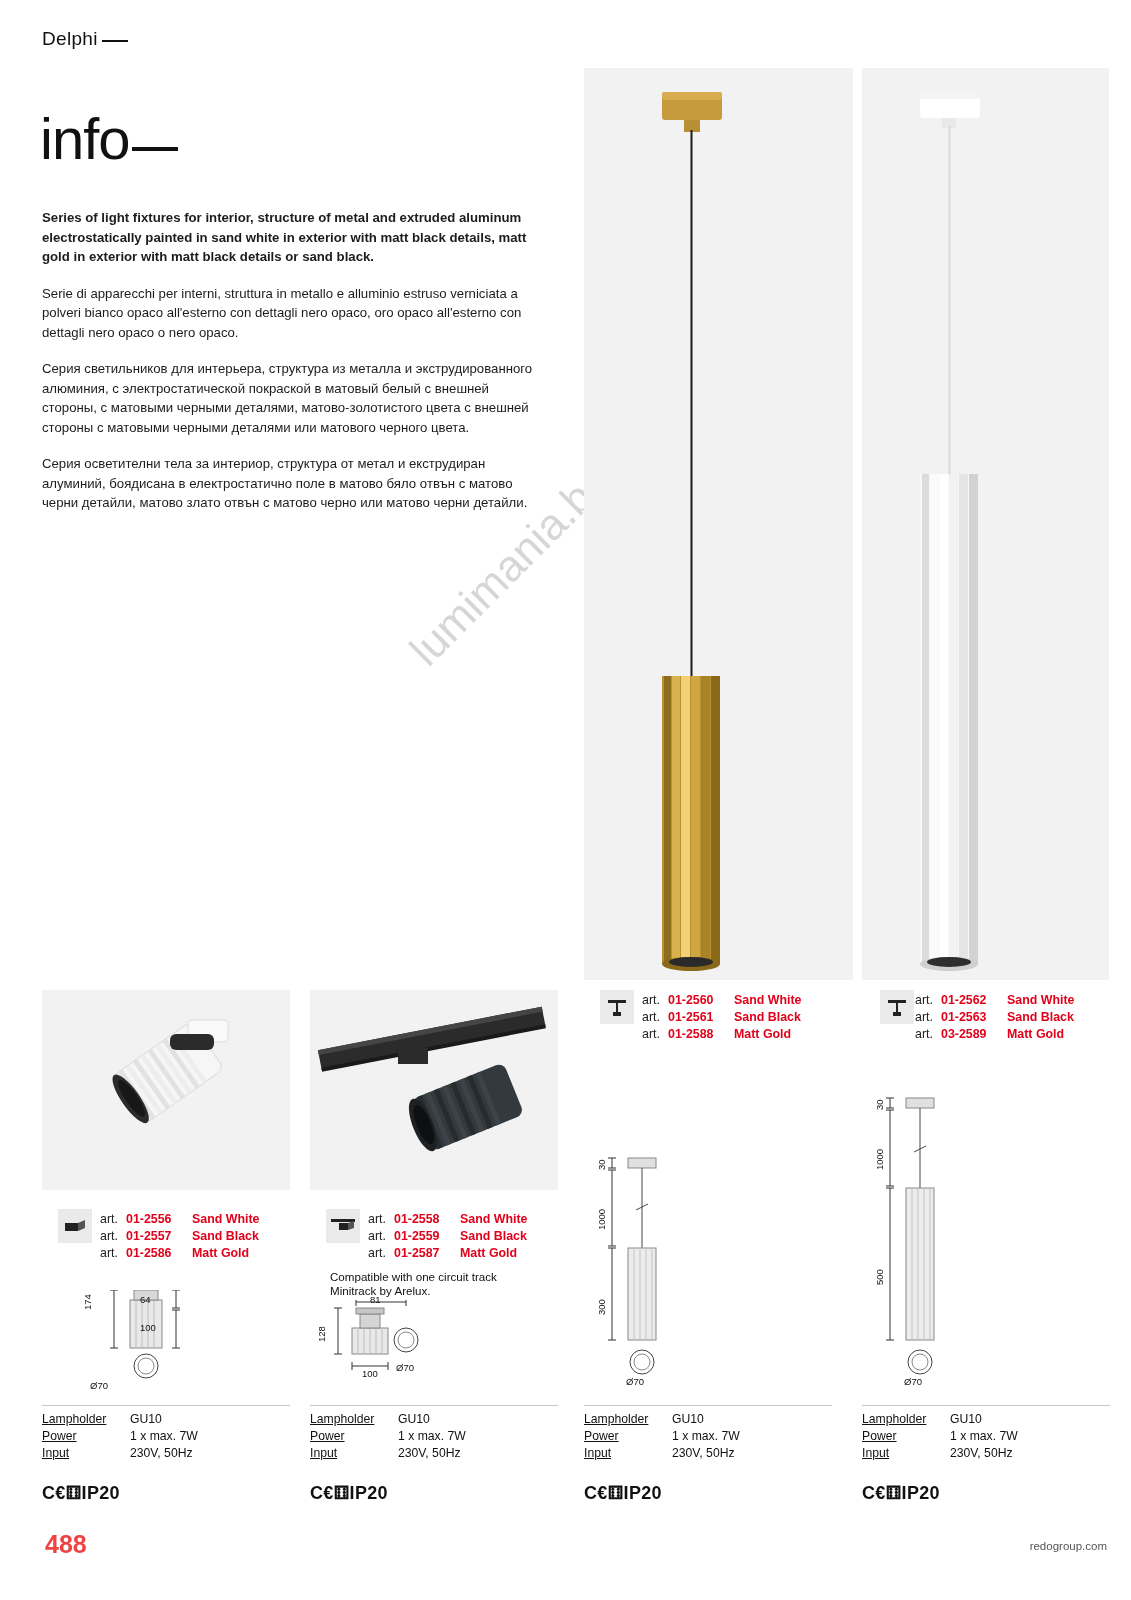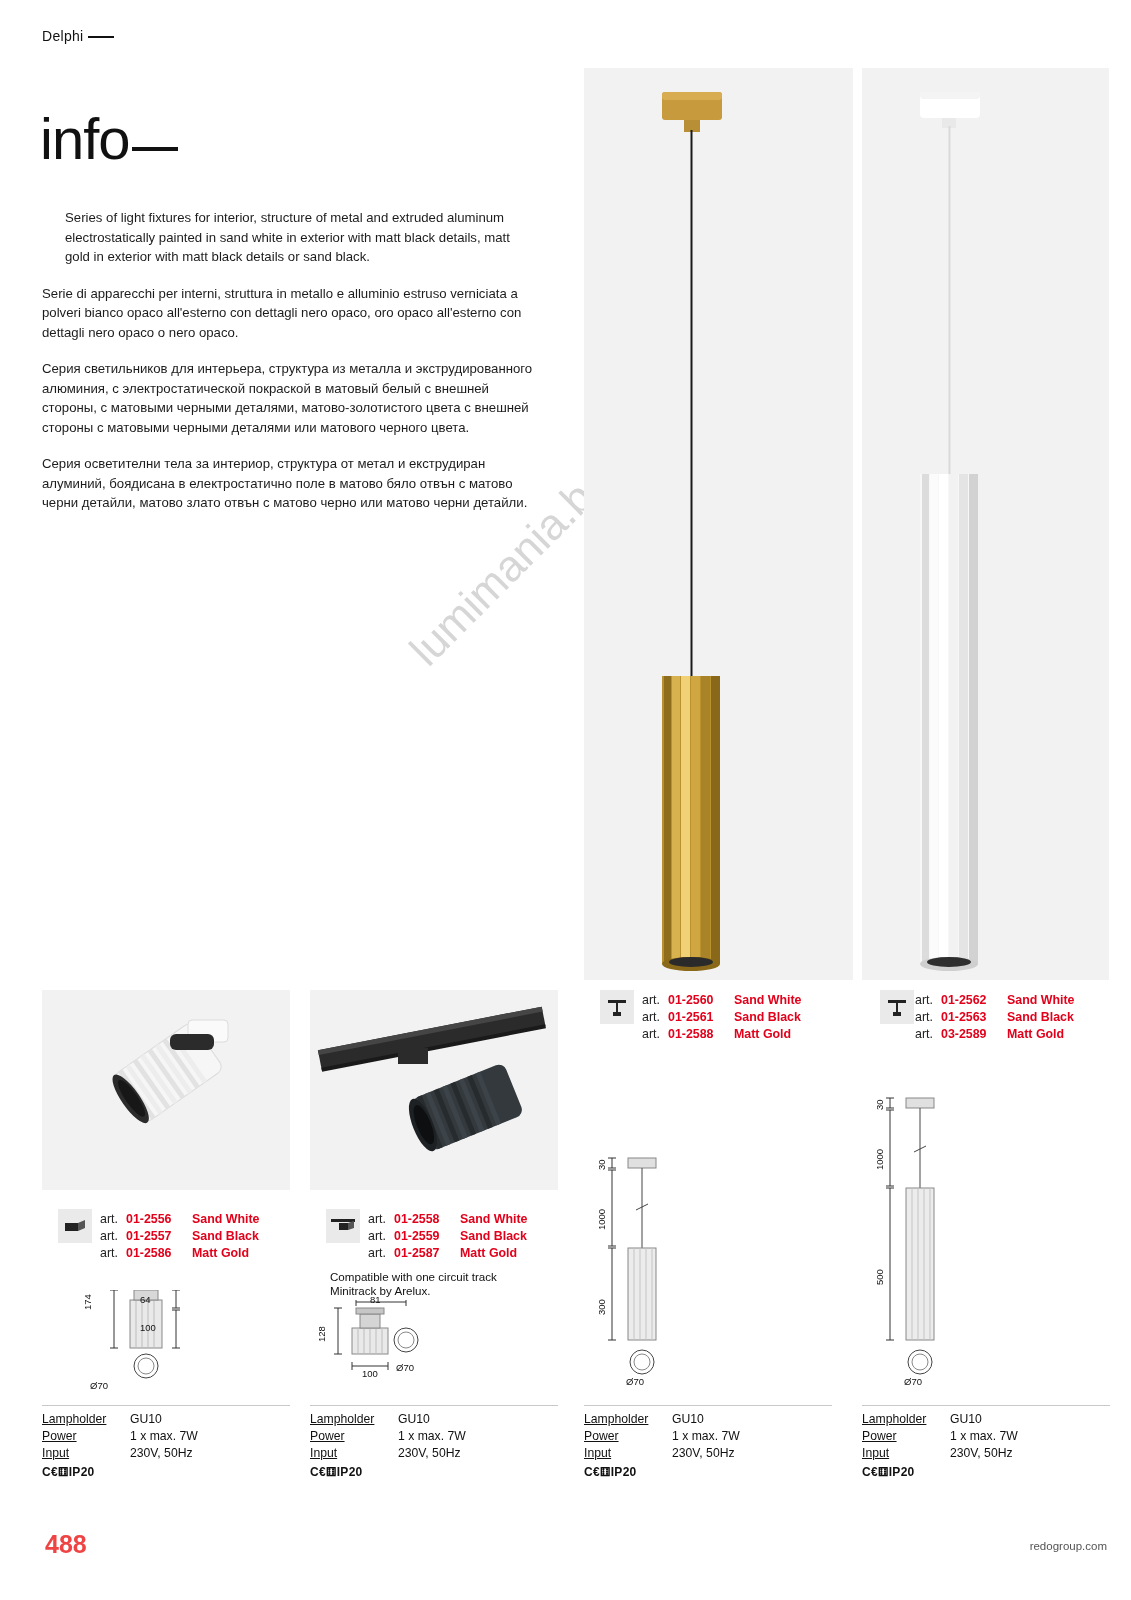--- a/index.html
+++ b/index.html
@@ -10,21 +10,21 @@
     font-family: "Liberation Sans", sans-serif;
     color: #1a1a1a;
     position: relative;
     overflow: hidden;
   }
   .page { position: relative; width: 1131px; height: 1600px; }
 
   
   .brand {
     position: absolute; left: 42px; top: 28px;
-    font-size: 14px; letter-spacing: .3px; color: #111;
+    font-size: 19px; letter-spacing: .3px; color: #111;
     font-family: "Liberation Sans", sans-serif;
   }
   .brand .dash {
     display:inline-block; width: 26px; height: 2px; background:#111;
     vertical-align: 3px; margin-left: 4px;
   }
 
   .info-title {
     position: absolute; left: 40px; top: 110px;
     font-size: 58px; line-height: 58px; font-weight: 400; color: #111;
@@ -34,21 +34,21 @@
     display:inline-block; width: 46px; height: 4px; background:#111;
     vertical-align: 8px; margin-left: 2px;
   }
 
   
   .desc {
     position: absolute; left: 42px; top: 208px; width: 492px;
     font-size: 13.2px; line-height: 19.5px; color: #1c1c1c;
   }
   .desc p { margin: 0 0 17px 0; }
-  .desc p.lead { font-weight: normal; margin-left: 23px; }
+  .desc p.lead { font-weight: bold; }
 
   
   .watermark {
     position: absolute; left: 400px; top: 640px;
     font-size: 44px; color: rgba(130,130,130,0.33);
     transform: rotate(-45deg); transform-origin: left top;
     pointer-events: none; white-space: nowrap;
     font-family: "Liberation Sans", sans-serif;
   }
 
@@ -76,21 +76,21 @@
   
   .spec {
     position:absolute; font-size: 12.2px; color:#111;
     border-top: 1px solid #c9c9c9;
     padding-top: 6px;
     width: 248px;
   }
   .spec .row { display:flex; margin-bottom: 3px; }
   .spec .k { width: 88px; text-decoration: underline; }
   .spec .v { }
-  .spec .marks { margin-top: 5px; font-weight: bold; font-size: 12px; letter-spacing:.3px;}
+  .spec .marks { margin-top: 22px; font-weight: bold; font-size: 18px; letter-spacing:.3px;}
 
   
   .pagenum {
     position:absolute; left: 45px; top: 1530px;
     font-size: 25px; font-weight: bold; color:#ef4444;
   }
   .sitetag {
     position:absolute; right: 24px; top: 1540px;
     font-size: 11.5px; color:#555;
   }

